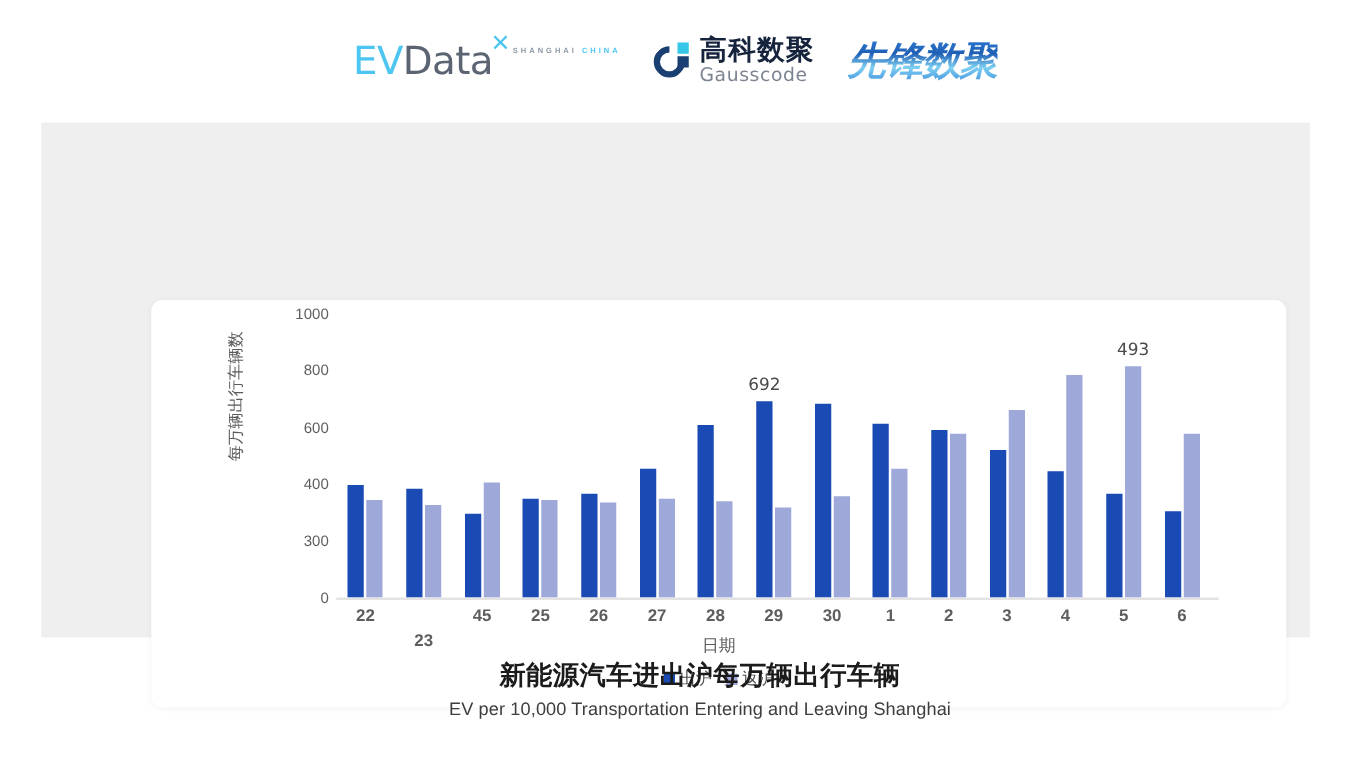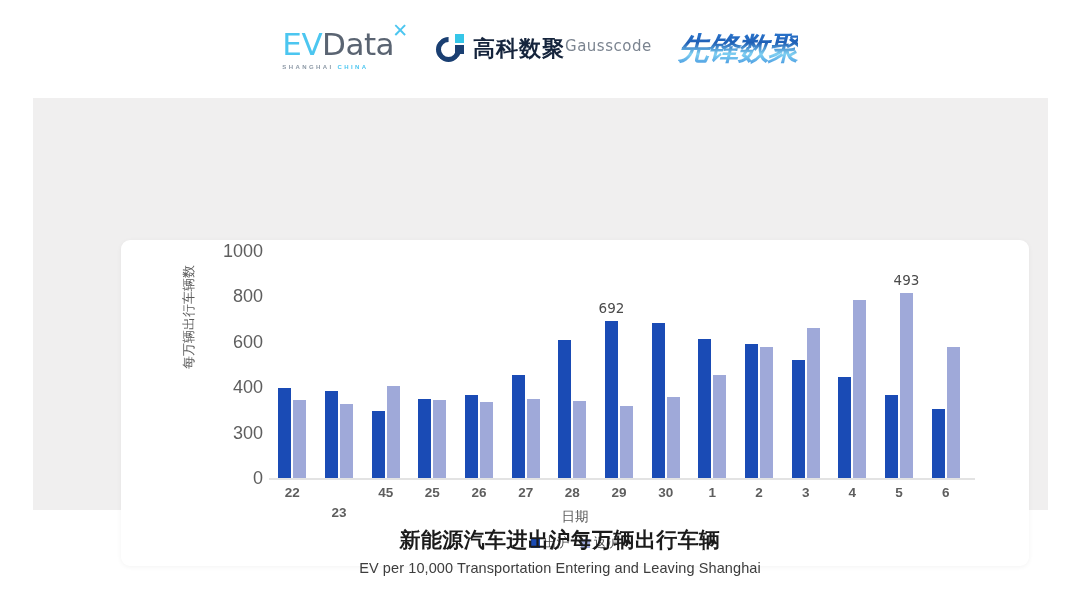--- a/index.html
+++ b/index.html
@@ -12,21 +12,21 @@
   }
 
   
   #logo-bar{
     position:absolute;left:0;top:18px;width:1080px;height:62px;
     display:flex;align-items:center;justify-content:center;gap:26px;
   }
   .logo{display:flex;align-items:flex-start;}
 
   
-  #logo-evdata{flex-direction:column;align-items:flex-start;}
+  #logo-evdata{flex-direction:row;align-items:flex-start;}
   .evd-row{display:flex;align-items:flex-start;}
   .evd-word{
     font-family:"DejaVu Sans",sans-serif;
     font-size:31px;letter-spacing:-0.5px;font-weight:400;line-height:1;
   }
   .evd-ev{color:#4cc6f0;}
   .evd-data{color:#5a6472;}
   .evd-x{
     position:relative;top:-8px;left:-2px;
     color:#4cc6f0;font-size:19px;font-weight:300;line-height:1;
@@ -47,21 +47,21 @@
     transform:rotate(-45deg);box-sizing:border-box;
   }
   .gc-mark .sq{
     position:absolute;right:2px;top:0px;width:9px;height:9px;
     background:#35c6e8;
   }
   .gc-mark .sq2{
     position:absolute;right:2px;top:11px;width:9px;height:9px;
     background:#1a3f72;
   }
-  .gc-text{display:flex;line-height:1;}
+  .gc-text{display:flex;flex-direction:column;line-height:1;}
   .gc-cn{
     font-family:"DejaVu Sans",sans-serif;
     font-size:22px;font-weight:700;color:#15243c;letter-spacing:1px;
   }
   .gc-en{
     font-size:15px;color:#7b8490;letter-spacing:0.5px;margin-top:1px;
     font-family:"DejaVu Sans",sans-serif;
   }
 
   
@@ -96,21 +96,21 @@
     width:140px;text-align:center;
     transform:rotate(-90deg);transform-origin:center center;
     font-size:13px;color:#5b5b5b;
     font-family:"DejaVu Sans",sans-serif;
     white-space:nowrap;
   }
 
   #y-ticks{position:absolute;left:96px;top:0;width:46px;height:228px;}
   .y-tick{
     position:absolute;right:0;width:46px;text-align:right;
-    font-size:18px;color:#5e5e5e;line-height:1;
+    font-size:12px;color:#5e5e5e;line-height:1;
     transform:translateY(-50%);
   }
 
   #plot{
     position:absolute;left:148px;top:11px;width:700px;height:227px;
   }
   #baseline{
     position:absolute;left:148px;top:238px;width:706px;height:1.5px;
     background:#e3e3e3;
   }

